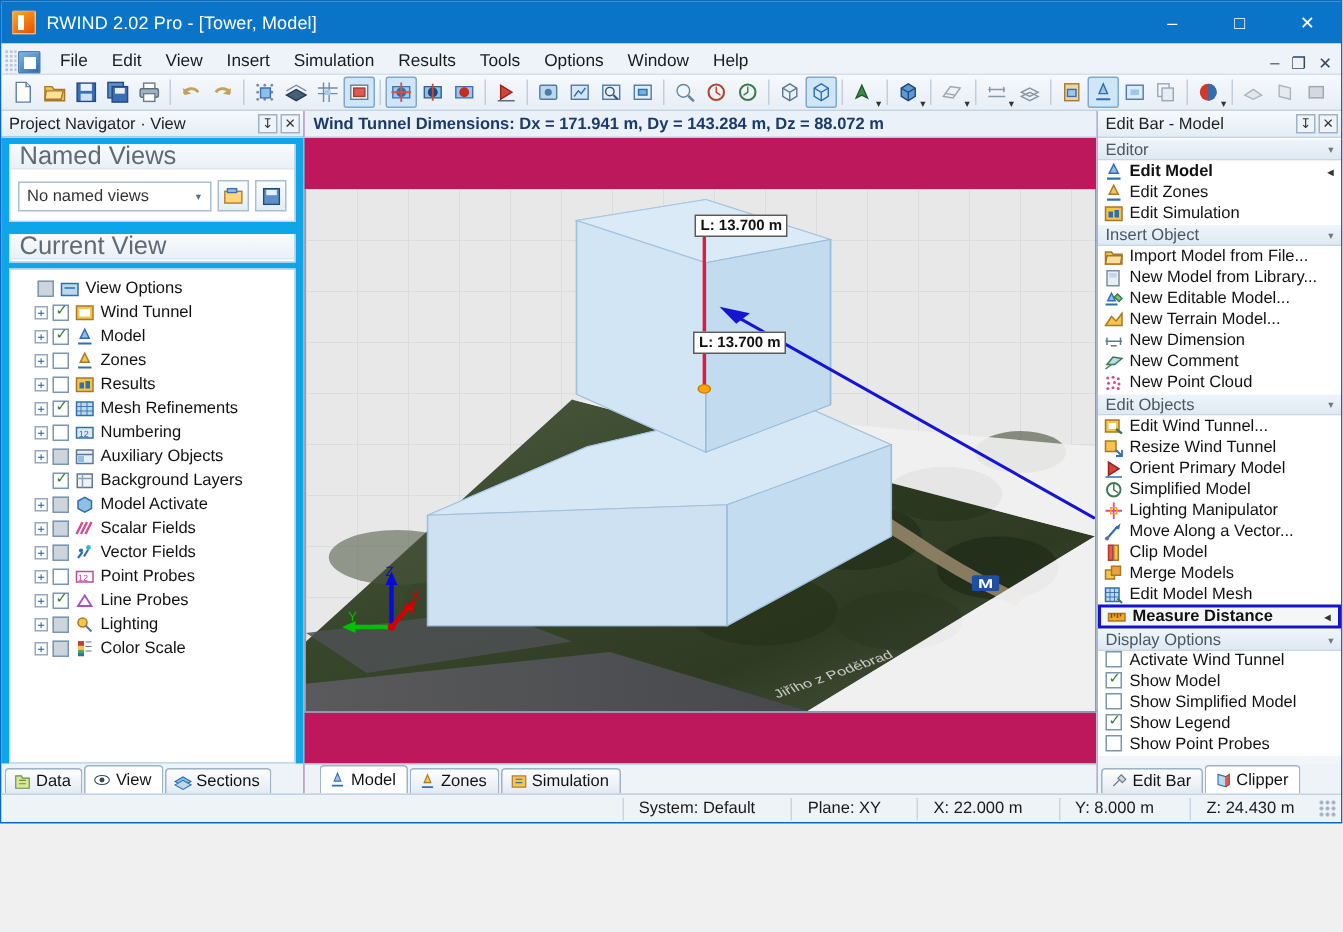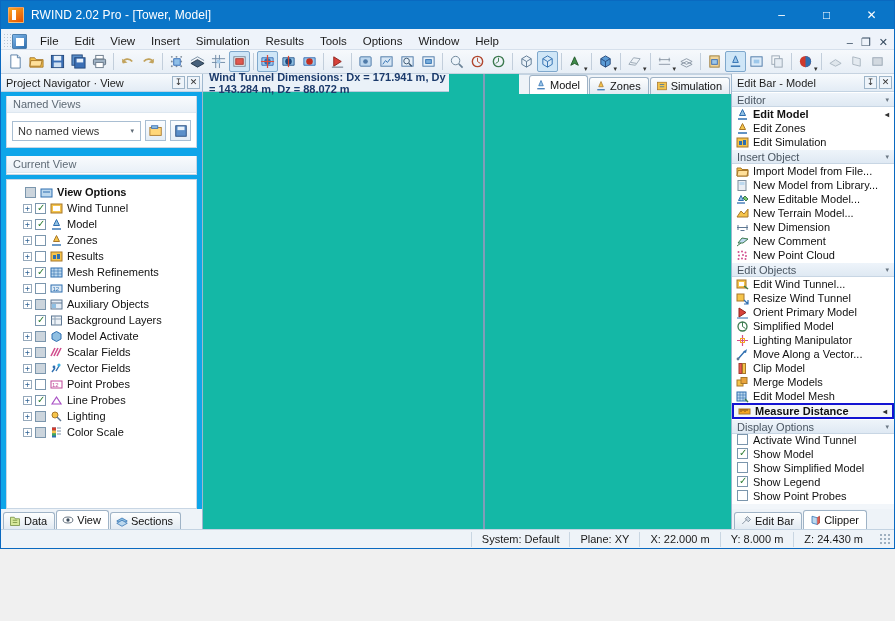--- a/index.html
+++ b/index.html
@@ -108,21 +108,21 @@
   .panel-header .hdr-btns { position: absolute; right: 2px; display: flex; gap: 2px; }
   .hdr-btn {
     width: 13px; height: 13px; border: 1px solid #9db4c8; background: #eef4fa;
     display: flex; align-items: center; justify-content: center; font-size: 9px; color:#333;
     line-height:1;
   }
   .group-box { margin: 4px 5px 0 5px; border: 1px solid #c8d6e4; background:#fff; position: relative;}
   .group-title {
     position: absolute; top:-1px; left:0; right:0; height: 17px;
     background: linear-gradient(#f9fbfd,#e9f0f7); border-bottom:1px solid #dde7f0;
-    font-size: 11px; color:#5e6a75; padding-left:6px; display:flex; align-items:center;
+    font-size: 17px; color:#5e6a75; padding-left:6px; display:flex; align-items:center;
   }
   .group-body { padding-top: 18px; }
   .named-views-row { display:flex; align-items:center; gap:4px; padding: 5px 5px 6px 5px;}
   .combo {
     flex: 1 1 auto; height: 20px; border: 1px solid #a9bed2; background:#fff;
     display:flex; align-items:center; padding-left:5px; font-size:11px; color:#333;
     position: relative;
   }
   .combo .caret { position:absolute; right:6px; font-size:7px; color:#5e6a75;}
   .sq-btn {
@@ -148,21 +148,21 @@
     flex:0 0 auto; position:relative;
   }
   .cbox.checked::after{
     content:"✓"; position:absolute; left:1px; top:-2px; font-size:10px; color:#2e7d32; line-height:12px;
   }
   .cbox.gray { background:#ccd5dd; }
   .tico { width:13px; height:13px; margin-right:4px; flex:0 0 auto; }
   .tlabel { font-size:11px; }
 
   
-  .center { flex:1 1 auto; display:flex; flex-direction:row; min-width:0; background:#14b8a6;gap:34px;}
+  .center { flex:1 1 auto; display:flex; flex-direction:column; min-width:0; background:#be185d;gap:34px;}
   .vp-header {
     height:18px; background:#eaf1f8; border-bottom:1px solid #b9cbdd;
     display:flex; align-items:center; padding-left:6px;
     font-size:11px; color:#1b3a6b; font-weight:bold;
   }
   .viewport {
     flex:1 1 auto; position:relative; overflow:hidden;
     background:#e9e9e9;
     border:1px solid #7f9db9; border-top:none;
   }
@@ -230,21 +230,21 @@
   }
   .tab.selected { background:#fff; height:19px; }
   .tab .tico2 { width:12px; height:12px; }
 
   
   .statusbar {
     height:19px; flex:0 0 auto; background:#eef3f8;
     border-top:1px solid #c3d3e2; display:flex; align-items:center;
     justify-content:flex-end; font-size:11px; color:#1a1a1a;
   }
-  .sb-cell { padding:0 10px; border-left:1px solid #c9d6e2; line-height:15px;}
+  .sb-cell { padding:0 10px; border-left:1px solid #c9d6e2; line-height:15px;margin-left:14px;}
   .sb-grip {
     width:12px; height:12px; margin:0 3px 0 6px;
     background-image: radial-gradient(#9fb0c0 40%, transparent 41%);
     background-size:4px 4px;
   }
 </style>
 </head>
 <body>
 
 <div id="app">
@@ -593,21 +593,21 @@
           </div>
         </div>
       </div>
 
       <div class="group-box" style="margin-top:8px;">
         <div class="group-title">Current View</div>
         <div class="group-body" style="padding-top:17px;"></div>
       </div>
 
       <div class="tree" id="view-tree">
-          <div class="tnode" style="padding-left: 6px; font-weight: bold;">
+          <div class="tnode" style="padding-left: 6px;">
             <span class="expander none"></span>
             <span class="cbox gray"></span>
             <svg class="tico" viewBox="0 0 13 13">
               <rect x="1" y="3" width="11" height="8" fill="#bcd8ee" stroke="#2f6fb0"></rect>
               <path d="M3 6h7" stroke="#2f6fb0"></path>
             </svg>
             <span class="tlabel">View Options</span>
           </div>
           <div class="tnode" style="padding-left: 16px;">
             <span class="expander">+</span>

